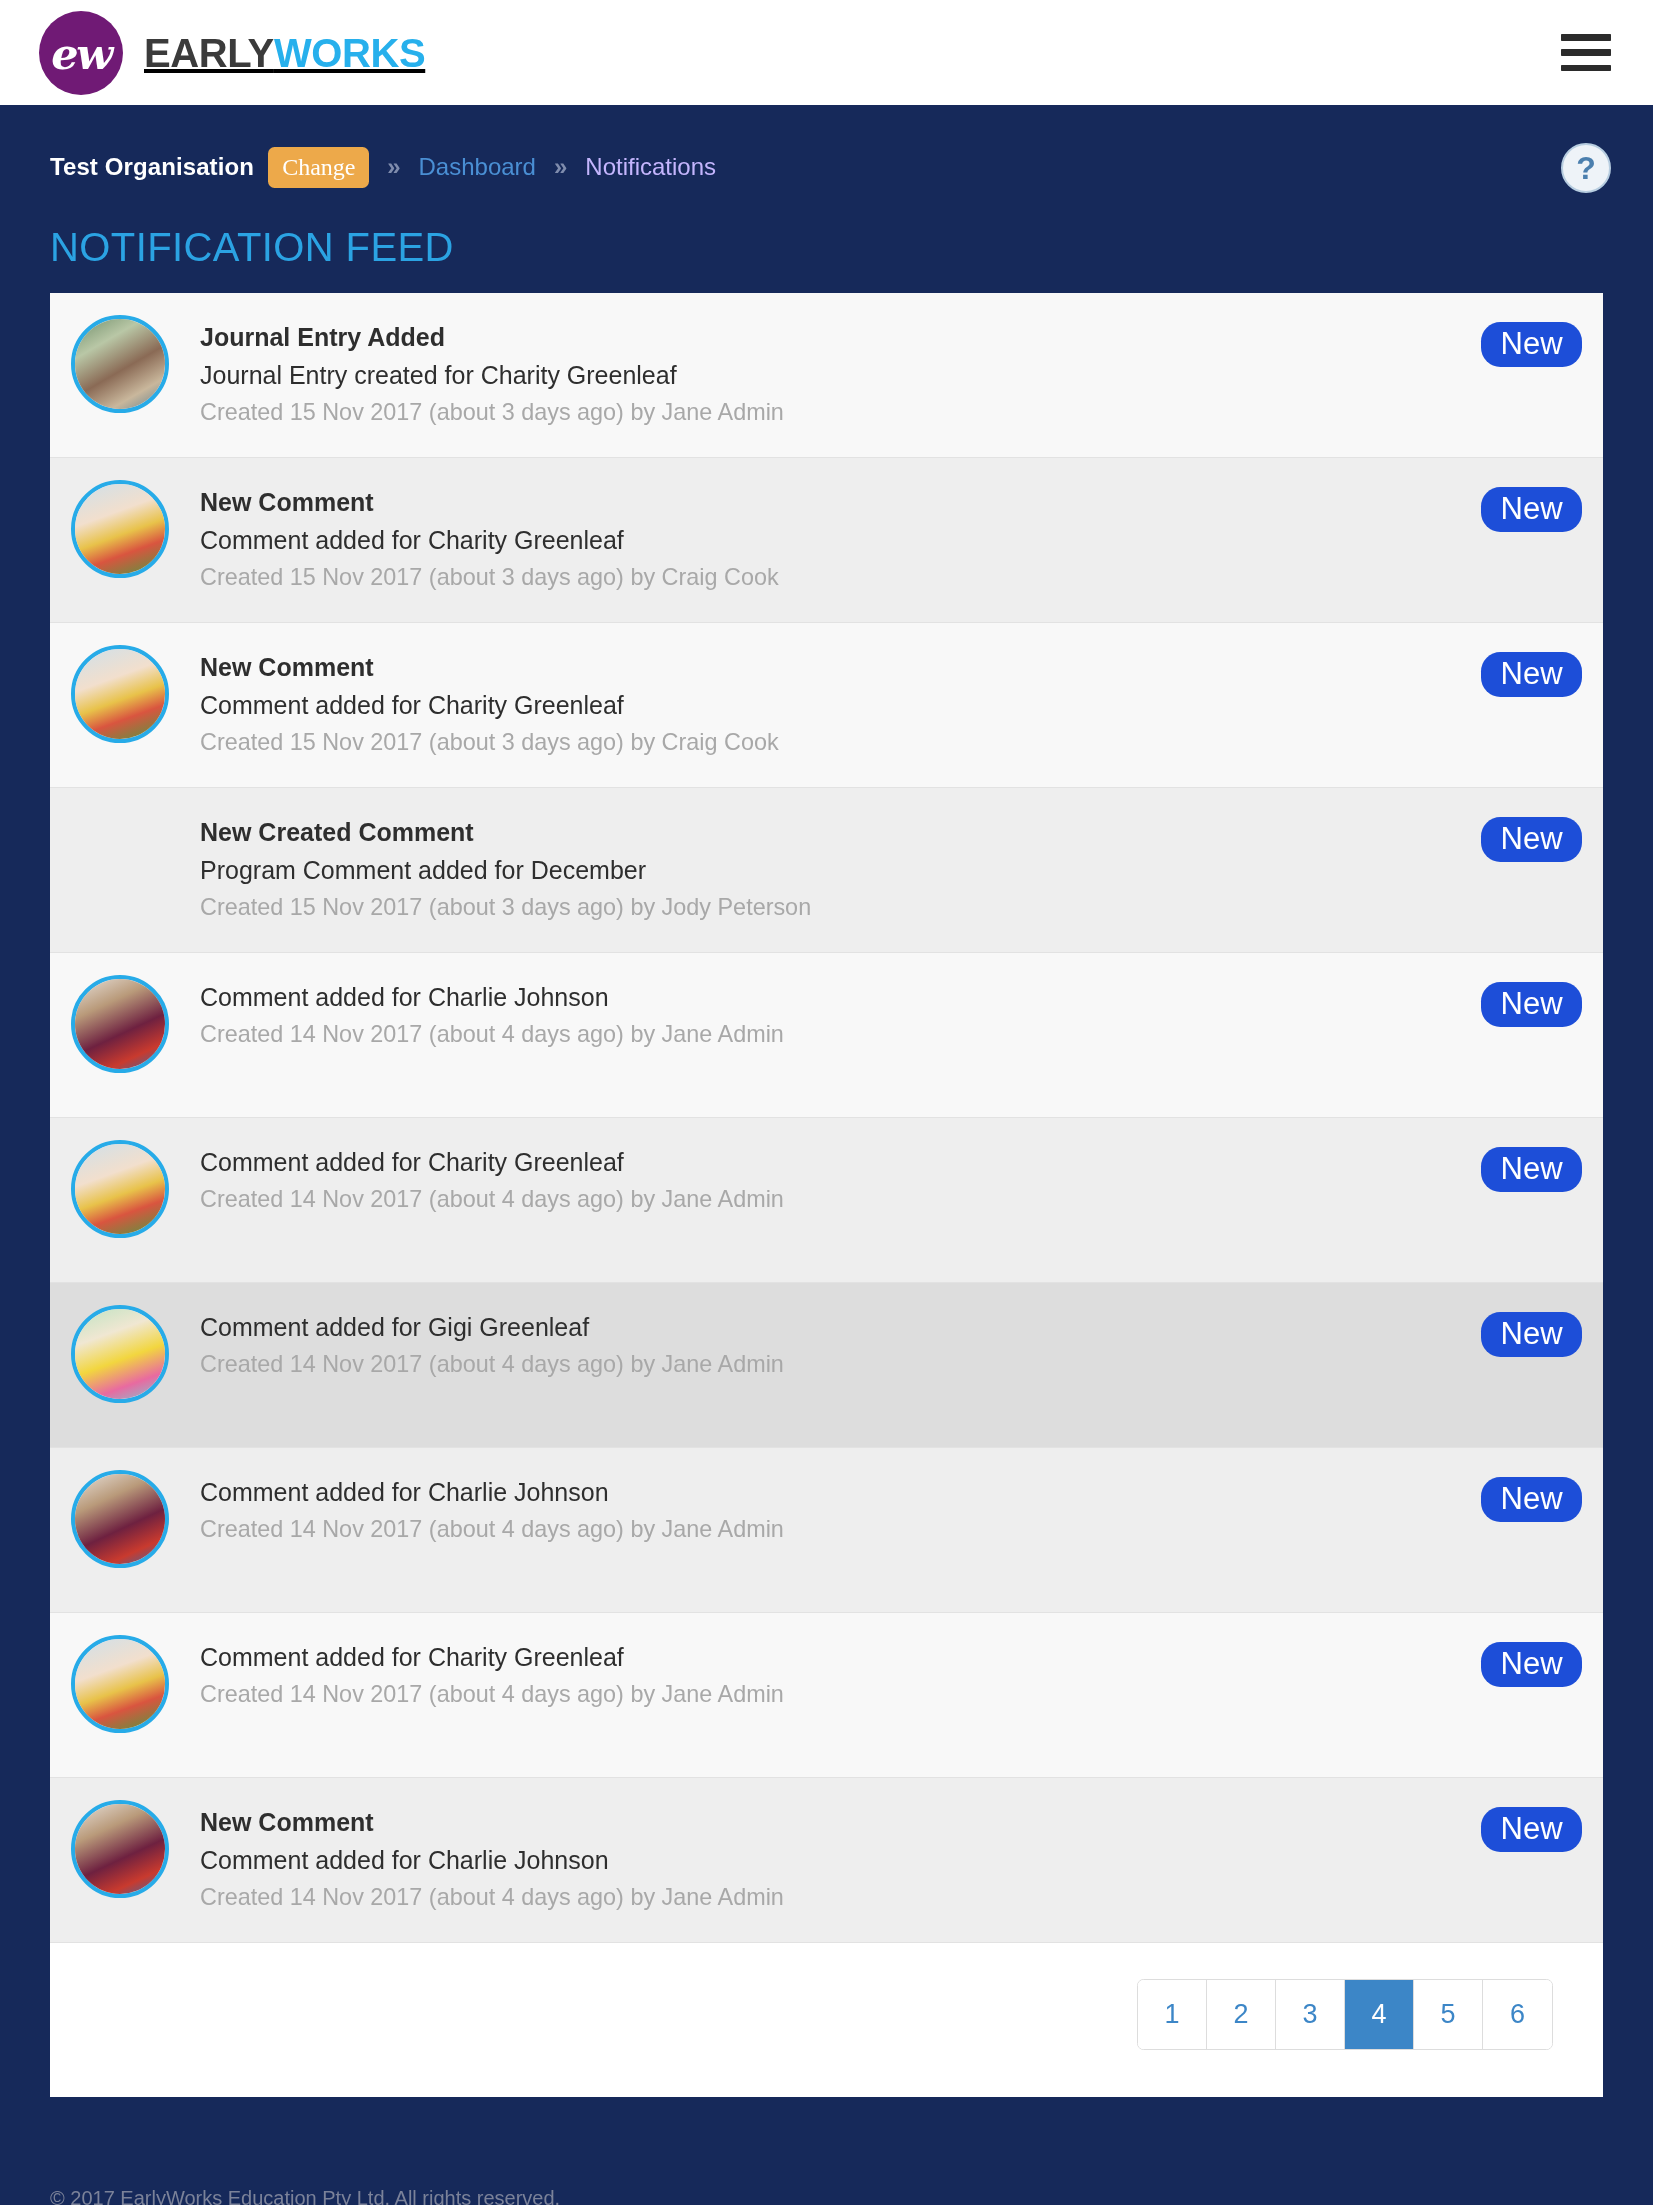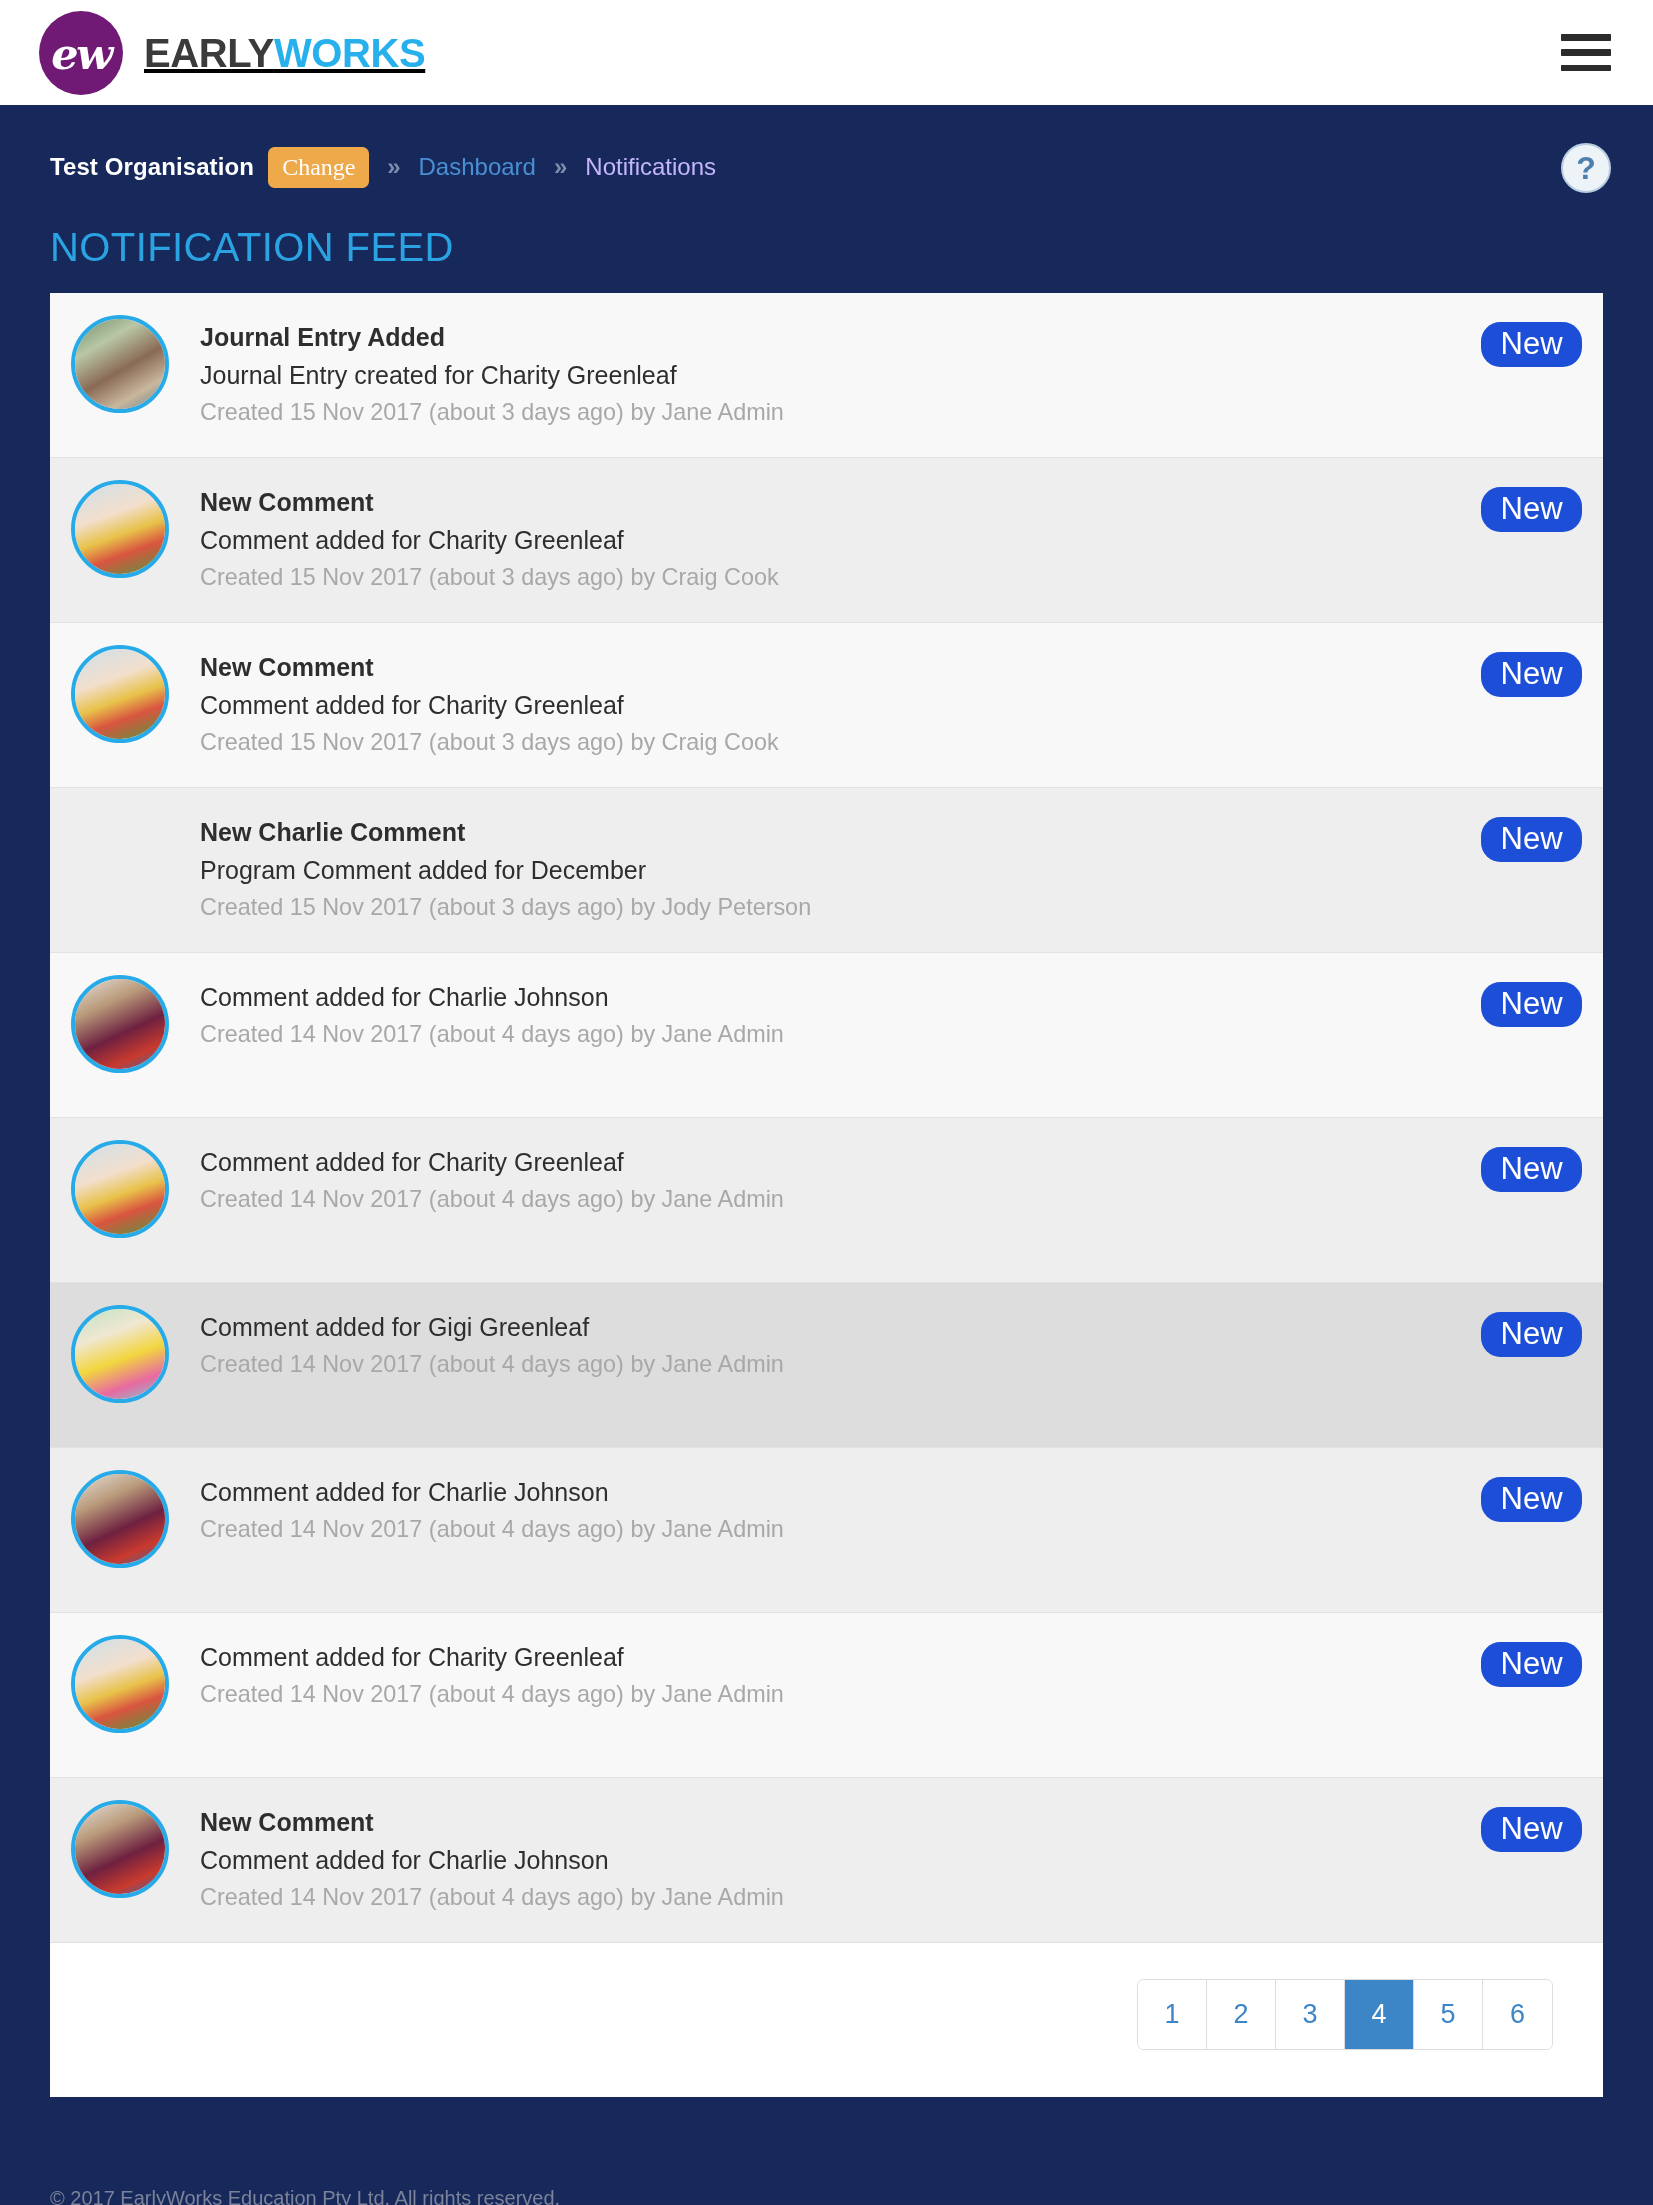--- a/index.html
+++ b/index.html
@@ -300,21 +300,21 @@
             <div class="row-text">Comment added for Charity Greenleaf</div>
             <div class="row-meta">Created 15 Nov 2017 (about 3 days ago) by Craig Cook</div>
           </div>
           <div class="badge-wrap">
             <span class="badge">New</span>
           </div>
         </div>
         <div class="feed-row alt-b">
           <div class="avatar-wrap"></div>
           <div class="row-body">
-            <div class="row-title">New Charlie Comment</div>
+            <div class="row-title">New Created Comment</div>
             <div class="row-text">Program Comment added for December</div>
             <div class="row-meta">Created 15 Nov 2017 (about 3 days ago) by Jody Peterson</div>
           </div>
           <div class="badge-wrap">
             <span class="badge">New</span>
           </div>
         </div>
         <div class="feed-row alt-a">
           <div class="avatar-wrap">
             <div class="avatar">

